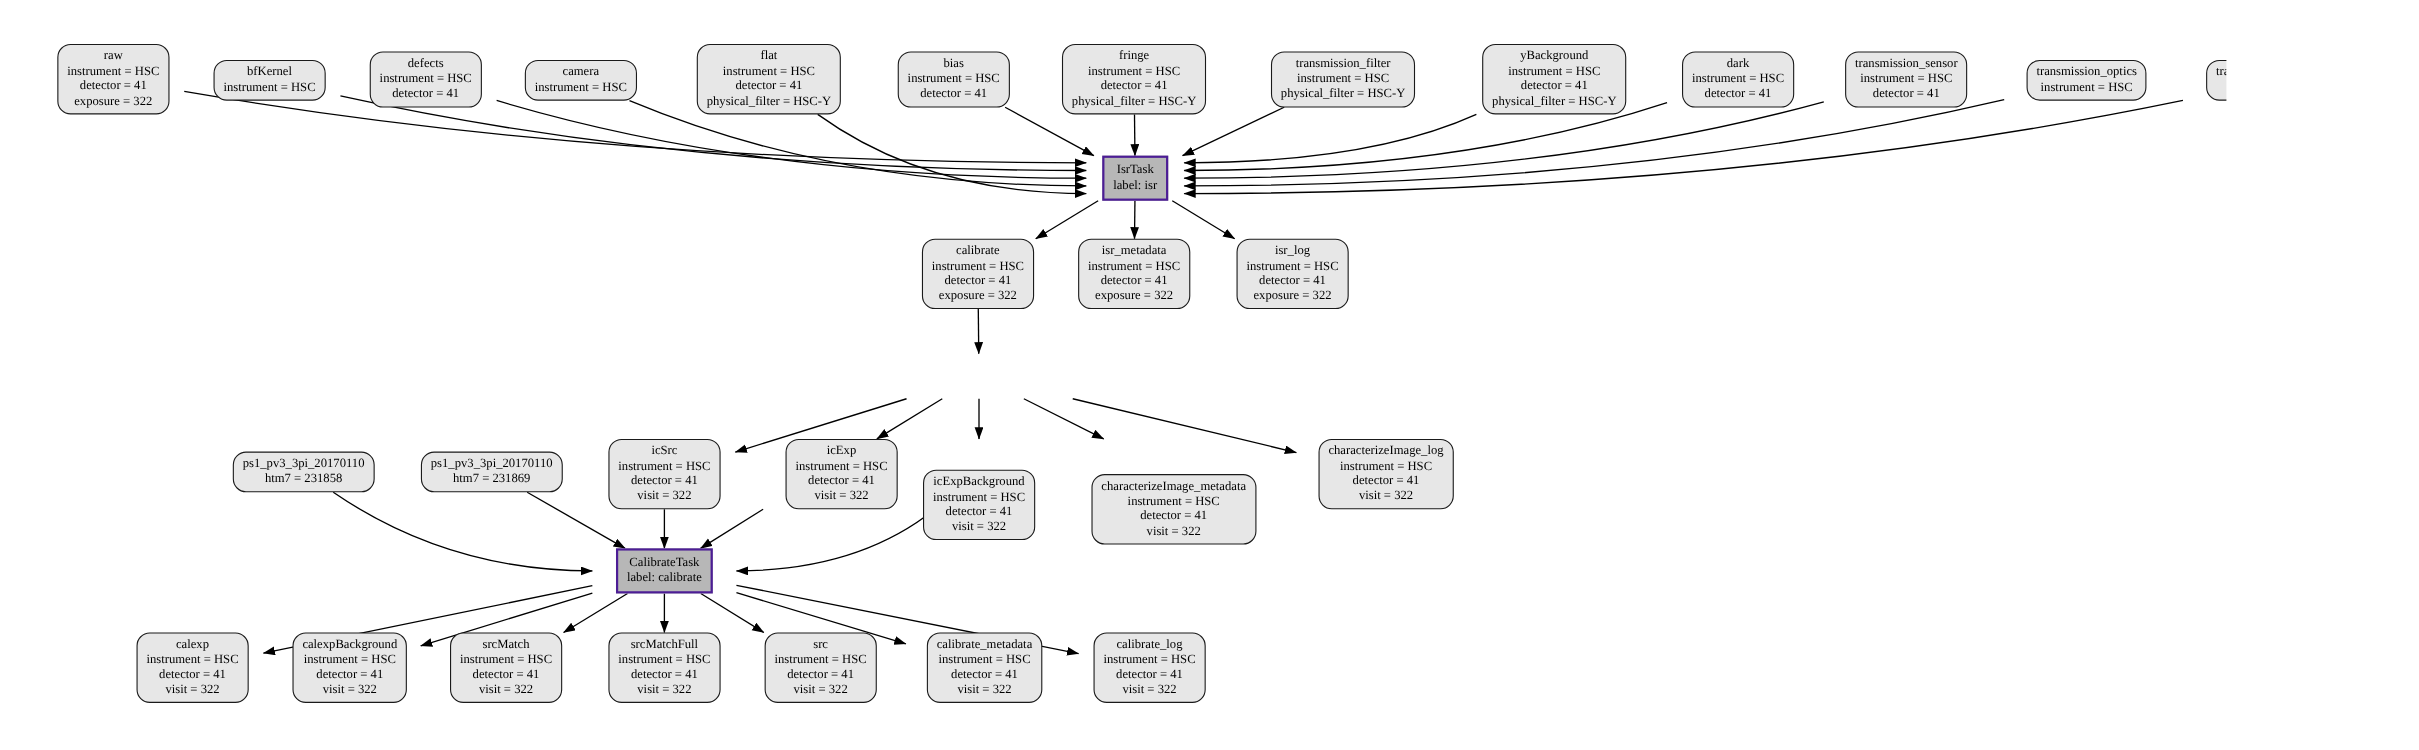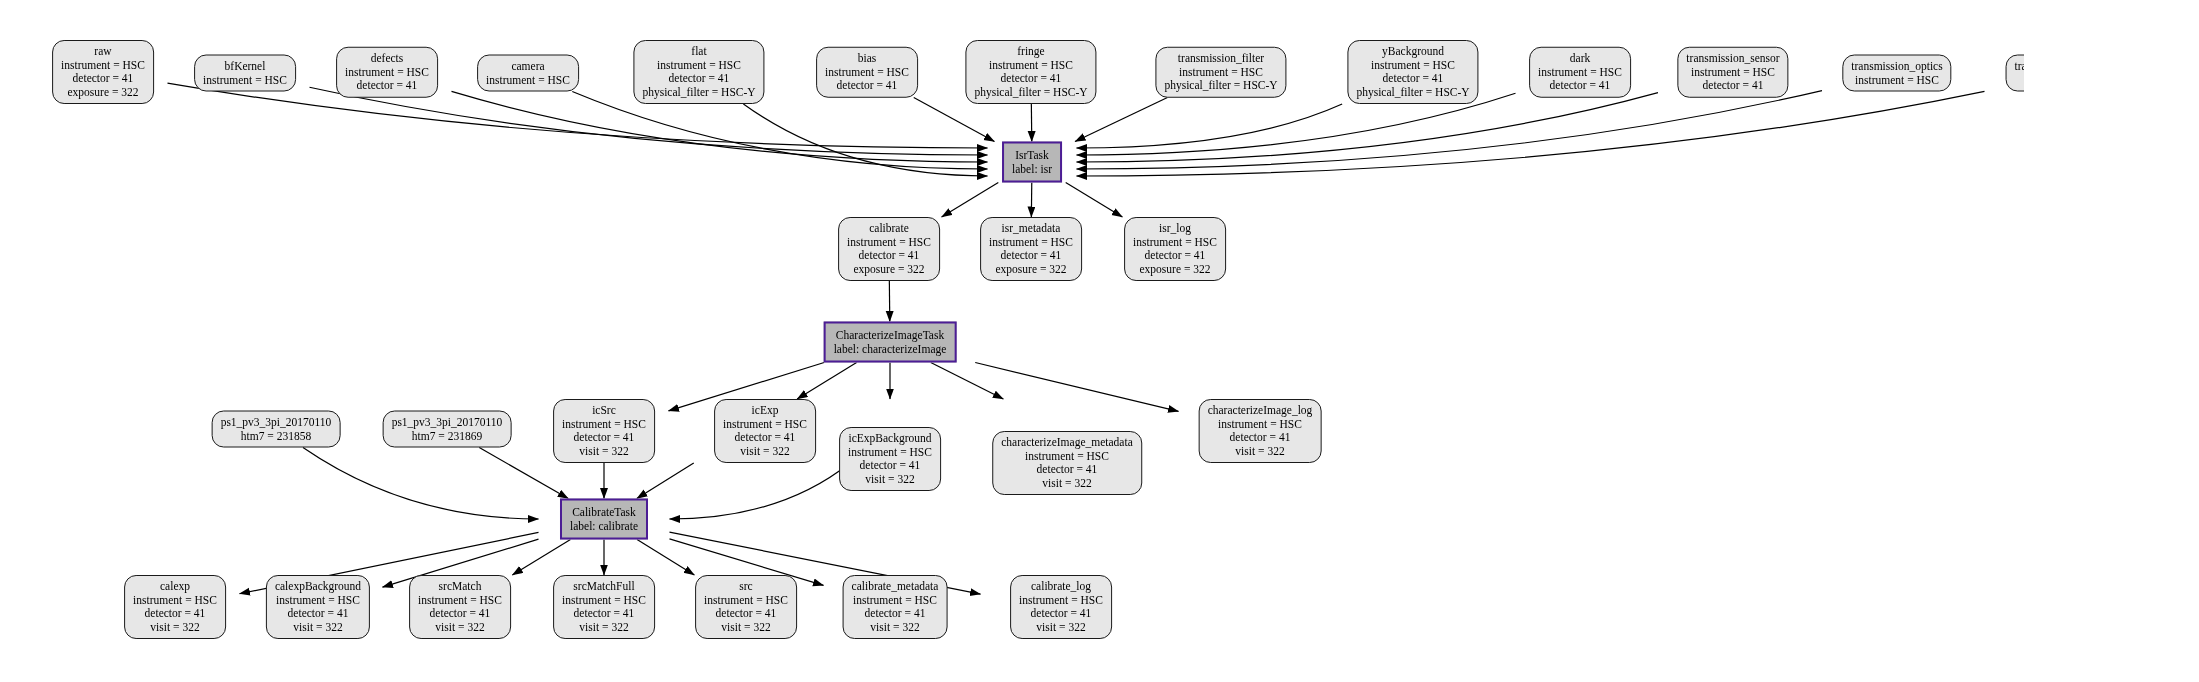--- a/index.html
+++ b/index.html
@@ -160,24 +160,20 @@
       <div class="ln">instrument = HSC</div>
       <div class="ln">detector = 41</div>
       <div class="ln">exposure = 322</div>
     </div>
     <div class="node" style="left: 1175px; top: 249px;">
       <div class="ln">isr_log</div>
       <div class="ln">instrument = HSC</div>
       <div class="ln">detector = 41</div>
       <div class="ln">exposure = 322</div>
     </div>
-    <div class="node task" style="left: 890px; top: 342px;">
-      <div class="ln">CharacterizeImageTask</div>
-      <div class="ln">label: characterizeImage</div>
-    </div>
     <div class="node" style="left: 276px; top: 429px;">
       <div class="ln">ps1_pv3_3pi_20170110</div>
       <div class="ln">htm7 = 231858</div>
     </div>
     <div class="node" style="left: 447px; top: 429px;">
       <div class="ln">ps1_pv3_3pi_20170110</div>
       <div class="ln">htm7 = 231869</div>
     </div>
     <div class="node" style="left: 604px; top: 431px;">
       <div class="ln">icSrc</div>
@@ -242,19 +238,19 @@
       <div class="ln">instrument = HSC</div>
       <div class="ln">detector = 41</div>
       <div class="ln">visit = 322</div>
     </div>
     <div class="node" style="left: 895px; top: 607px;">
       <div class="ln">calibrate_metadata</div>
       <div class="ln">instrument = HSC</div>
       <div class="ln">detector = 41</div>
       <div class="ln">visit = 322</div>
     </div>
-    <div class="node" style="left: 1045px; top: 607px; margin-left: 16px;">
+    <div class="node" style="left: 1045px; top: 607px;">
       <div class="ln">calibrate_log</div>
       <div class="ln">instrument = HSC</div>
       <div class="ln">detector = 41</div>
       <div class="ln">visit = 322</div>
     </div>
   </div>
 
 </body></html>

